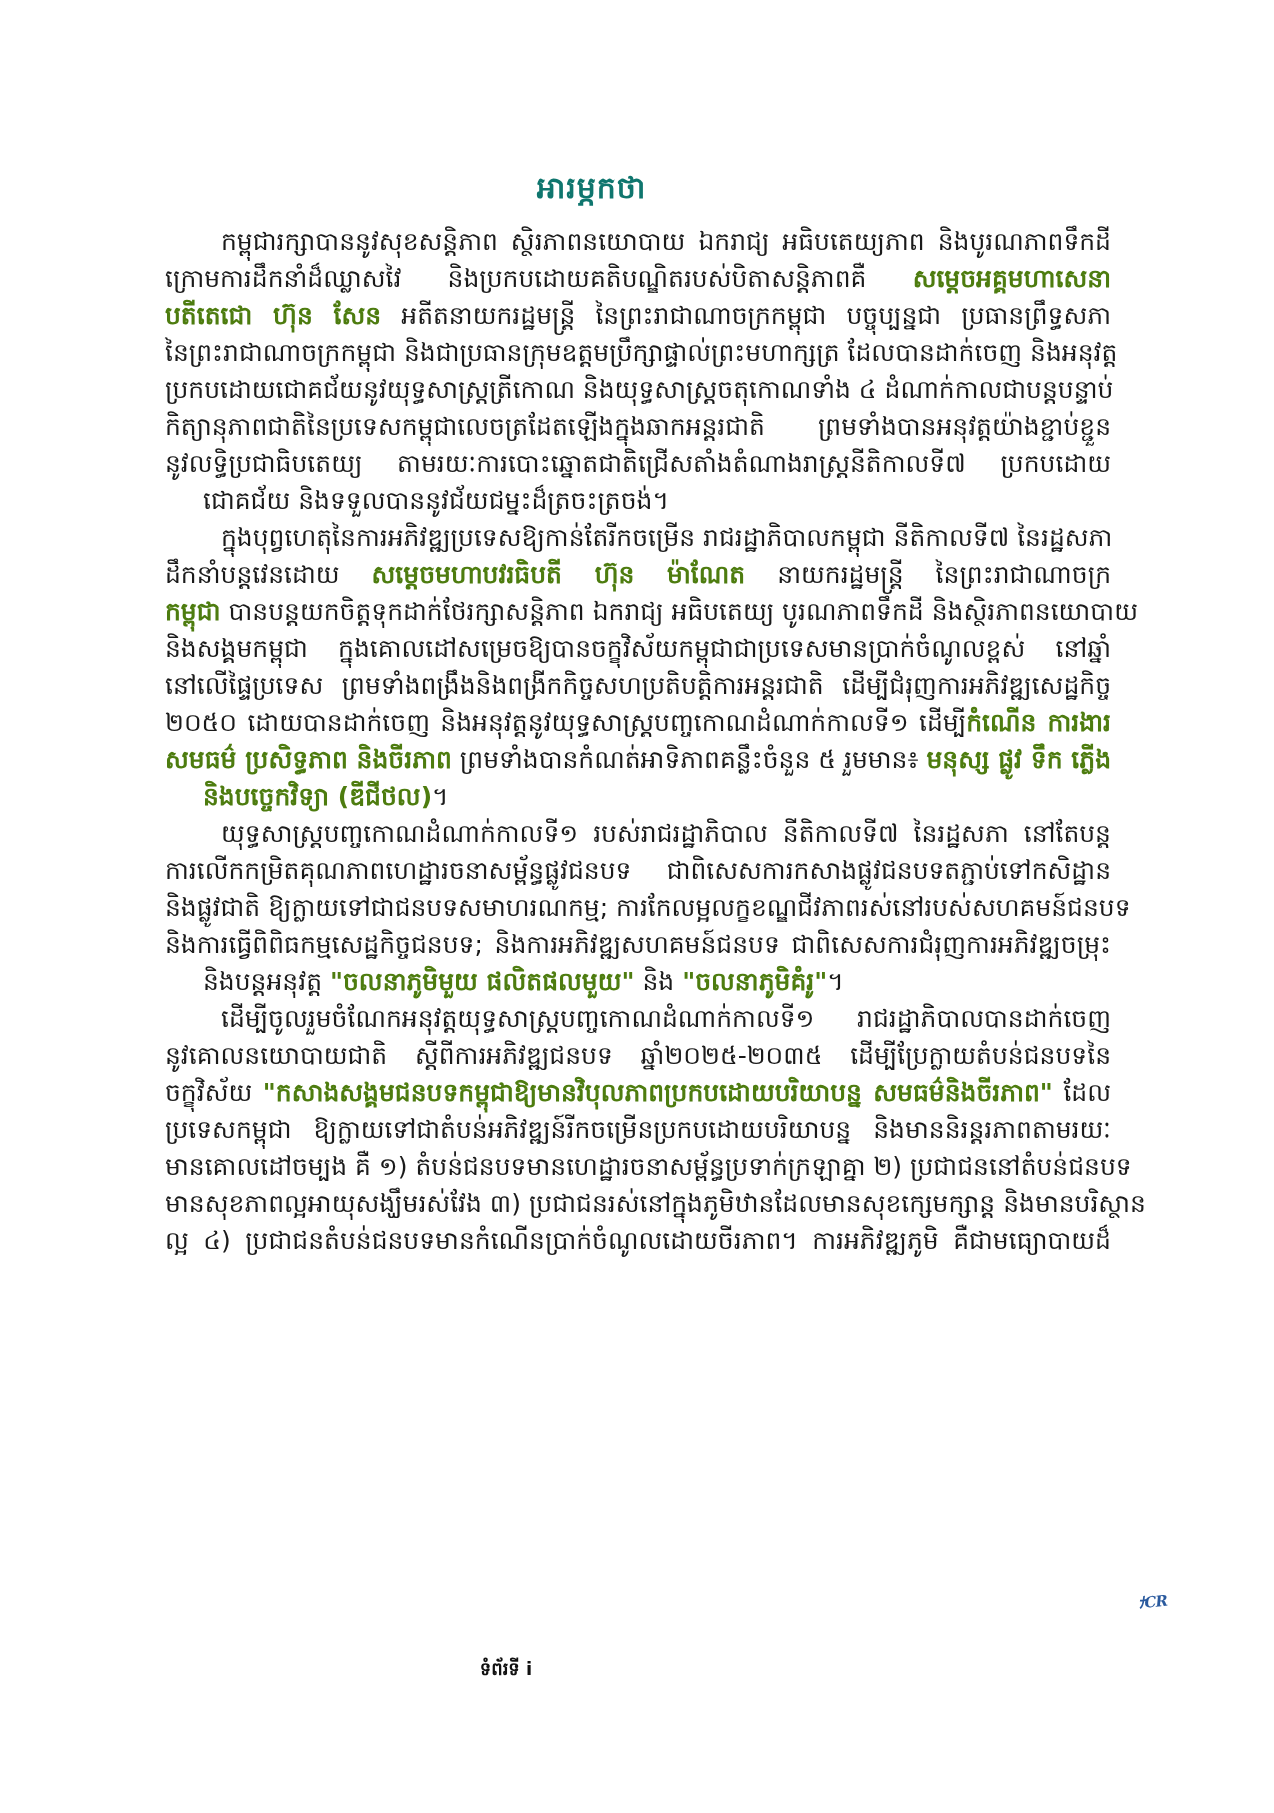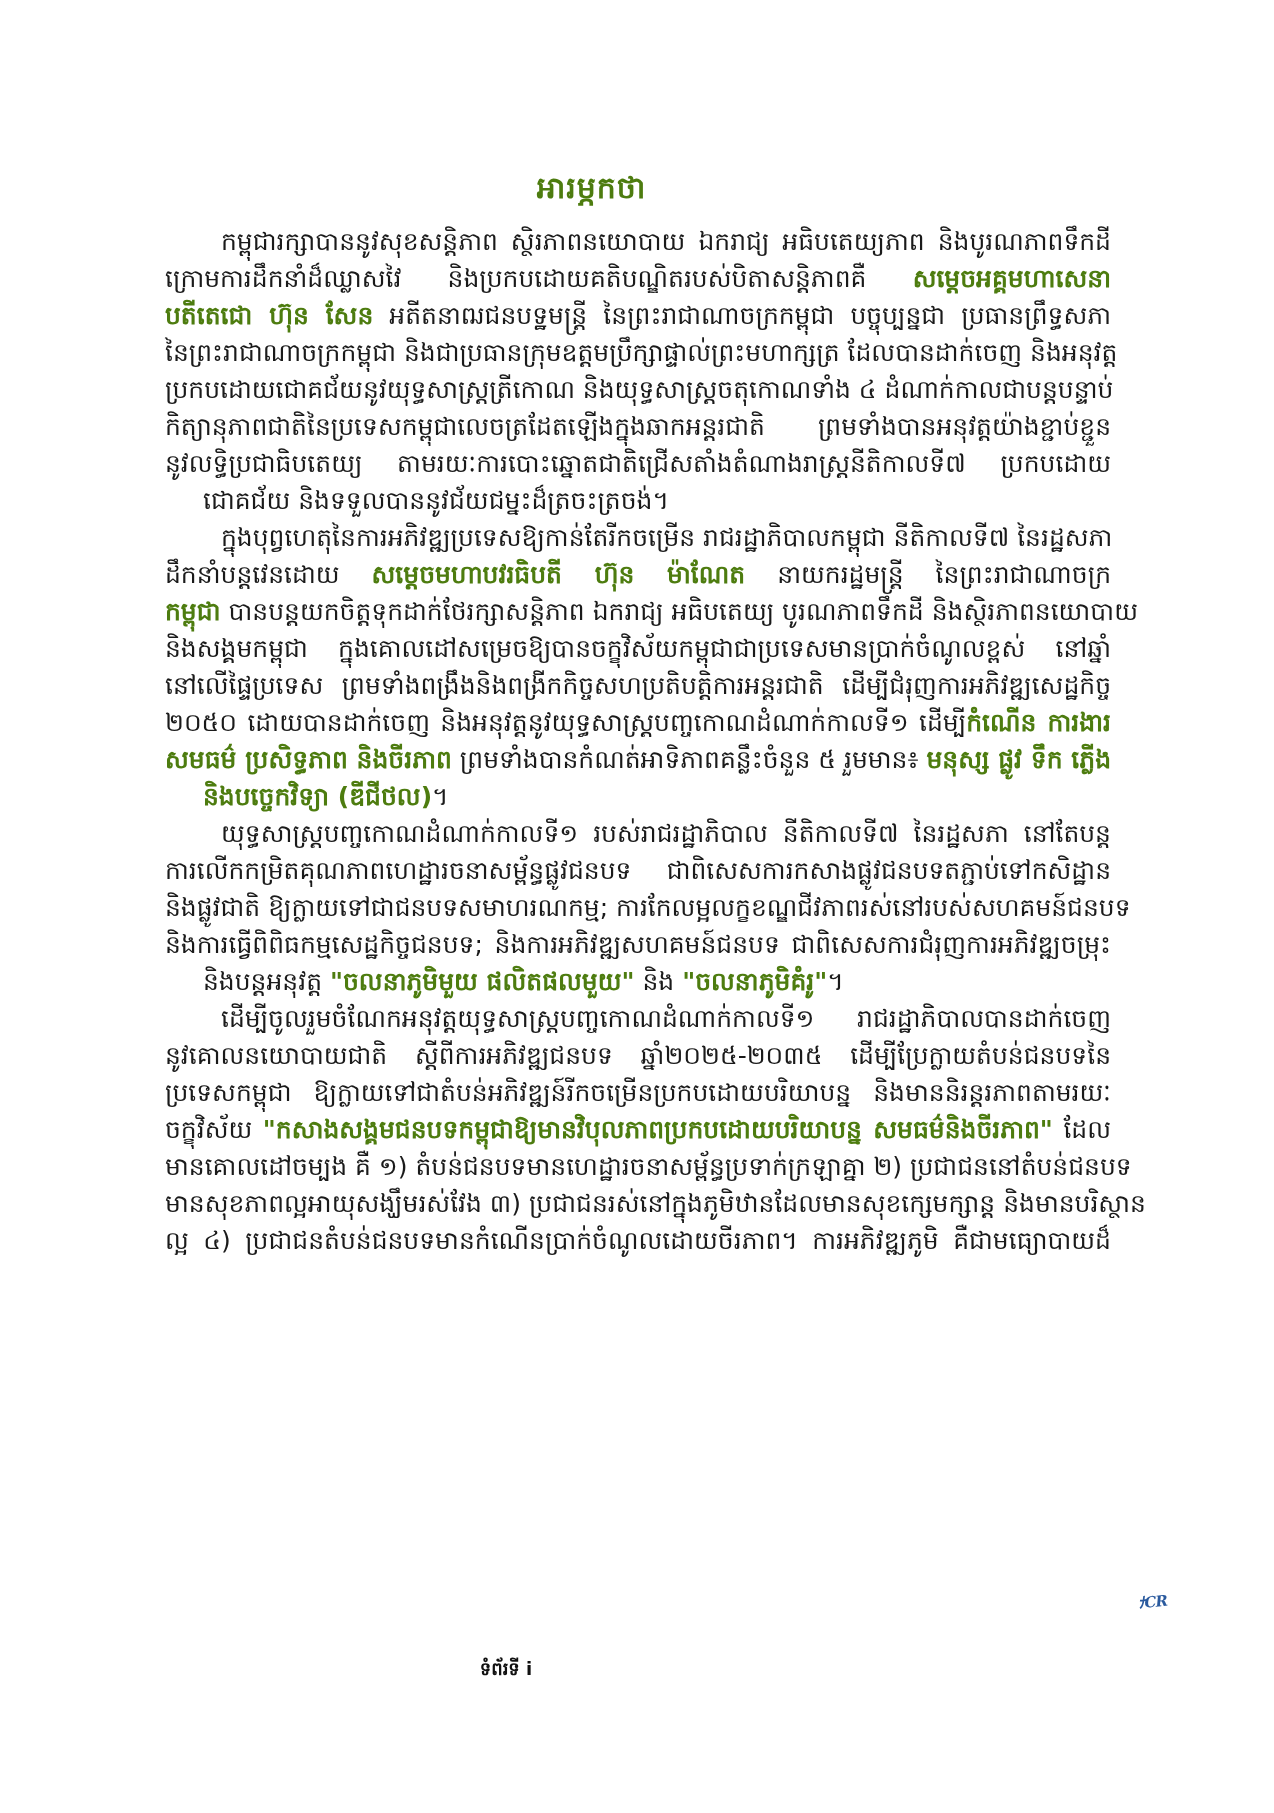--- a/index.html
+++ b/index.html
@@ -24,21 +24,21 @@
     }
     .title {
       position: absolute;
       top: 168px;
       left: 0;
       width: 1183px;
       text-align: center;
       font-size: 30px;
       font-weight: 900;
       letter-spacing: 1px;
-      color: #4d7c0f;
+      color: #0f766e;
       line-height: 40px;
     }
     .body-text {
       position: absolute;
       top: 223px;
       left: 165px;
       width: 946px;
     }
     .line {
       display: block;
@@ -90,21 +90,21 @@
 </head>
 <body>
 
 <div class="page">
   <div class="title">អារម្ភកថា</div>
 
   <div class="body-text" id="body-text">
       <div>
         <span class="line indent"><span class="seg-normal">កម្ពុជារក្សាបាននូវសុខសន្តិភាព ស្ថិរភាពនយោបាយ ឯករាជ្យ អធិបតេយ្យភាព និងបូរណភាពទឹកដី</span></span>
         <span class="line"><span class="seg-normal">ក្រោមការដឹកនាំដ៏ឈ្លាសវៃ និងប្រកបដោយគតិបណ្ឌិតរបស់បិតាសន្តិភាពគឺ </span><span class="seg-bold">សម្តេចអគ្គមហាសេនា</span></span>
-        <span class="line"><span class="seg-bold">បតីតេជោ ហ៊ុន សែន</span><span class="seg-normal"> អតីតនាឍជនបទ្ឋមន្ត្រី នៃព្រះរាជាណាចក្រកម្ពុជា បច្ចុប្បន្នជា ប្រធានព្រឹទ្ធសភា</span></span>
+        <span class="line"><span class="seg-bold">បតីតេជោ ហ៊ុន សែន</span><span class="seg-normal"> អតីតនាយករដ្ឋមន្ត្រី នៃព្រះរាជាណាចក្រកម្ពុជា បច្ចុប្បន្នជា ប្រធានព្រឹទ្ធសភា</span></span>
         <span class="line"><span class="seg-normal">នៃព្រះរាជាណាចក្រកម្ពុជា និងជាប្រធានក្រុមឧត្តមប្រឹក្សាផ្ទាល់ព្រះមហាក្សត្រ ដែលបានដាក់ចេញ និងអនុវត្ត</span></span>
         <span class="line"><span class="seg-normal">ប្រកបដោយជោគជ័យនូវយុទ្ធសាស្ត្រត្រីកោណ និងយុទ្ធសាស្ត្រចតុកោណទាំង ៤ ដំណាក់កាលជាបន្តបន្ទាប់</span></span>
         <span class="line"><span class="seg-normal">កិត្យានុភាពជាតិនៃប្រទេសកម្ពុជាលេចត្រដែតឡើងក្នុងឆាកអន្តរជាតិ ព្រមទាំងបានអនុវត្តយ៉ាងខ្ជាប់ខ្ជួន</span></span>
         <span class="line"><span class="seg-normal">នូវលទ្ធិប្រជាធិបតេយ្យ តាមរយៈការបោះឆ្នោតជាតិជ្រើសតាំងតំណាងរាស្ត្រនីតិកាលទី៧ ប្រកបដោយ</span></span>
         <span class="line last"><span class="seg-normal">ជោគជ័យ និងទទួលបាននូវជ័យជម្នះដ៏ត្រចះត្រចង់។</span></span>
       </div>
       <div>
         <span class="line indent"><span class="seg-normal">ក្នុងបុព្វហេតុនៃការអភិវឌ្ឍប្រទេសឱ្យកាន់តែរីកចម្រើន រាជរដ្ឋាភិបាលកម្ពុជា នីតិកាលទី៧ នៃរដ្ឋសភា</span></span>
         <span class="line"><span class="seg-normal">ដឹកនាំបន្តវេនដោយ </span><span class="seg-bold">សម្តេចមហាបវរធិបតី ហ៊ុន ម៉ាណែត</span><span class="seg-normal"> នាយករដ្ឋមន្ត្រី នៃព្រះរាជាណាចក្រ</span></span>
         <span class="line"><span class="seg-bold">កម្ពុជា</span><span class="seg-normal"> បានបន្តយកចិត្តទុកដាក់ថែរក្សាសន្តិភាព ឯករាជ្យ អធិបតេយ្យ បូរណភាពទឹកដី និងស្ថិរភាពនយោបាយ</span></span>
@@ -117,22 +117,22 @@
       <div>
         <span class="line indent"><span class="seg-normal">យុទ្ធសាស្ត្របញ្ចកោណដំណាក់កាលទី១ របស់រាជរដ្ឋាភិបាល នីតិកាលទី៧ នៃរដ្ឋសភា នៅតែបន្ត</span></span>
         <span class="line"><span class="seg-normal">ការលើកកម្រិតគុណភាពហេដ្ឋារចនាសម្ព័ន្ធផ្លូវជនបទ ជាពិសេសការកសាងផ្លូវជនបទតភ្ជាប់ទៅកសិដ្ឋាន</span></span>
         <span class="line"><span class="seg-normal">និងផ្លូវជាតិ ឱ្យក្លាយទៅជាជនបទសមាហរណកម្ម; ការកែលម្អលក្ខខណ្ឌជីវភាពរស់នៅរបស់សហគមន៍ជនបទ</span></span>
         <span class="line"><span class="seg-normal">និងការធ្វើពិពិធកម្មសេដ្ឋកិច្ចជនបទ; និងការអភិវឌ្ឍសហគមន៍ជនបទ ជាពិសេសការជំរុញការអភិវឌ្ឍចម្រុះ</span></span>
         <span class="line last"><span class="seg-normal">និងបន្តអនុវត្ត </span><span class="seg-bold">"ចលនាភូមិមួយ ផលិតផលមួយ"</span><span class="seg-normal"> និង </span><span class="seg-bold">"ចលនាភូមិគំរូ"</span><span class="seg-normal">។</span></span>
       </div>
       <div>
         <span class="line indent"><span class="seg-normal">ដើម្បីចូលរួមចំណែកអនុវត្តយុទ្ធសាស្ត្របញ្ចកោណដំណាក់កាលទី១ រាជរដ្ឋាភិបាលបានដាក់ចេញ</span></span>
         <span class="line"><span class="seg-normal">នូវគោលនយោបាយជាតិ ស្តីពីការអភិវឌ្ឍជនបទ ឆ្នាំ២០២៥-២០៣៥ ដើម្បីប្រែក្លាយតំបន់ជនបទនៃ</span></span>
+        <span class="line"><span class="seg-normal">ចក្ខុវិស័យ </span><span class="seg-bold">"កសាងសង្គមជនបទកម្ពុជាឱ្យមានវិបុលភាពប្រកបដោយបរិយាបន្ន សមធម៌និងចីរភាព"</span><span class="seg-normal"> ដែល</span></span>
         <span class="line"><span class="seg-normal">ប្រទេសកម្ពុជា ឱ្យក្លាយទៅជាតំបន់អភិវឌ្ឍន៍រីកចម្រើនប្រកបដោយបរិយាបន្ន និងមាននិរន្តរភាពតាមរយៈ</span></span>
-        <span class="line"><span class="seg-normal">ចក្ខុវិស័យ </span><span class="seg-bold">"កសាងសង្គមជនបទកម្ពុជាឱ្យមានវិបុលភាពប្រកបដោយបរិយាបន្ន សមធម៌និងចីរភាព"</span><span class="seg-normal"> ដែល</span></span>
         <span class="line"><span class="seg-normal">មានគោលដៅចម្បង គឺ ១) តំបន់ជនបទមានហេដ្ឋារចនាសម្ព័ន្ធប្រទាក់ក្រឡាគ្នា ២) ប្រជាជននៅតំបន់ជនបទ</span></span>
         <span class="line"><span class="seg-normal">មានសុខភាពល្អអាយុសង្ឃឹមរស់វែង ៣) ប្រជាជនរស់នៅក្នុងភូមិឋានដែលមានសុខក្សេមក្សាន្ត និងមានបរិស្ថាន</span></span>
         <span class="line"><span class="seg-normal">ល្អ ៤) ប្រជាជនតំបន់ជនបទមានកំណើនប្រាក់ចំណូលដោយចីរភាព។ ការអភិវឌ្ឍភូមិ គឺជាមធ្យោបាយដ៏</span></span>
       </div>
     </div>
 
   <div class="annotation">ﾅCR</div>
 
   <div class="footer">ទំព័រទី i</div>
 </div>

